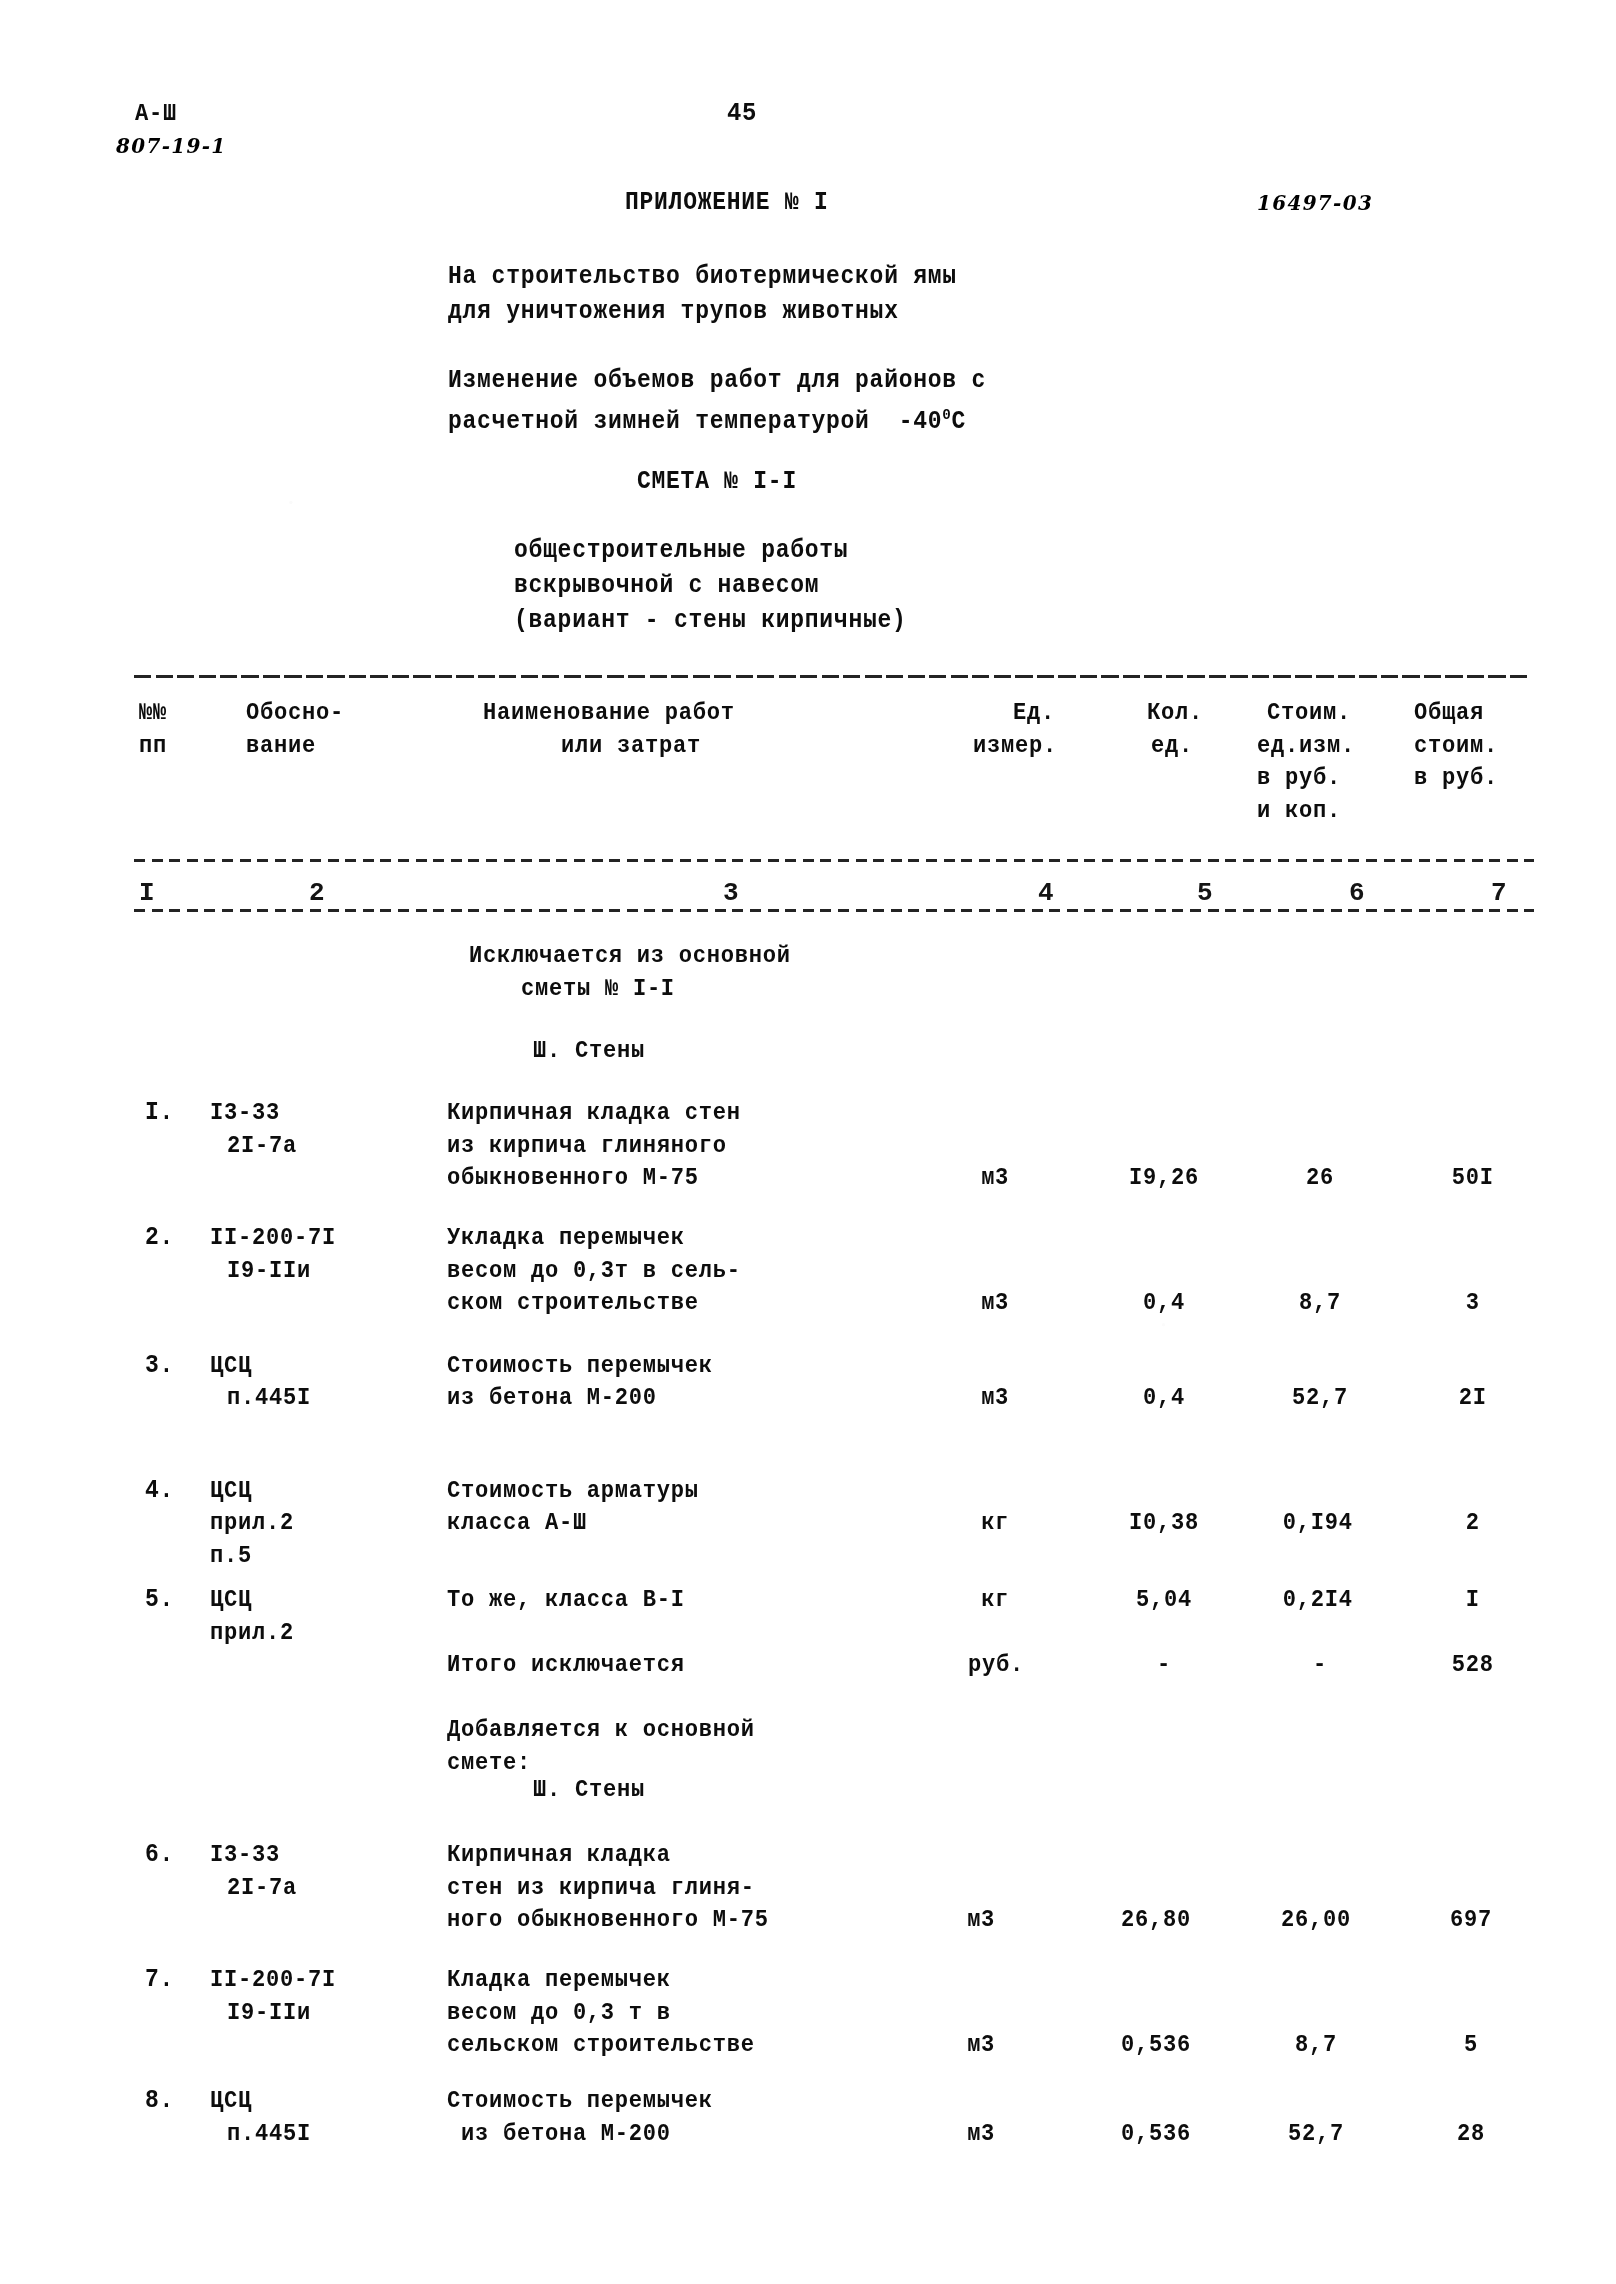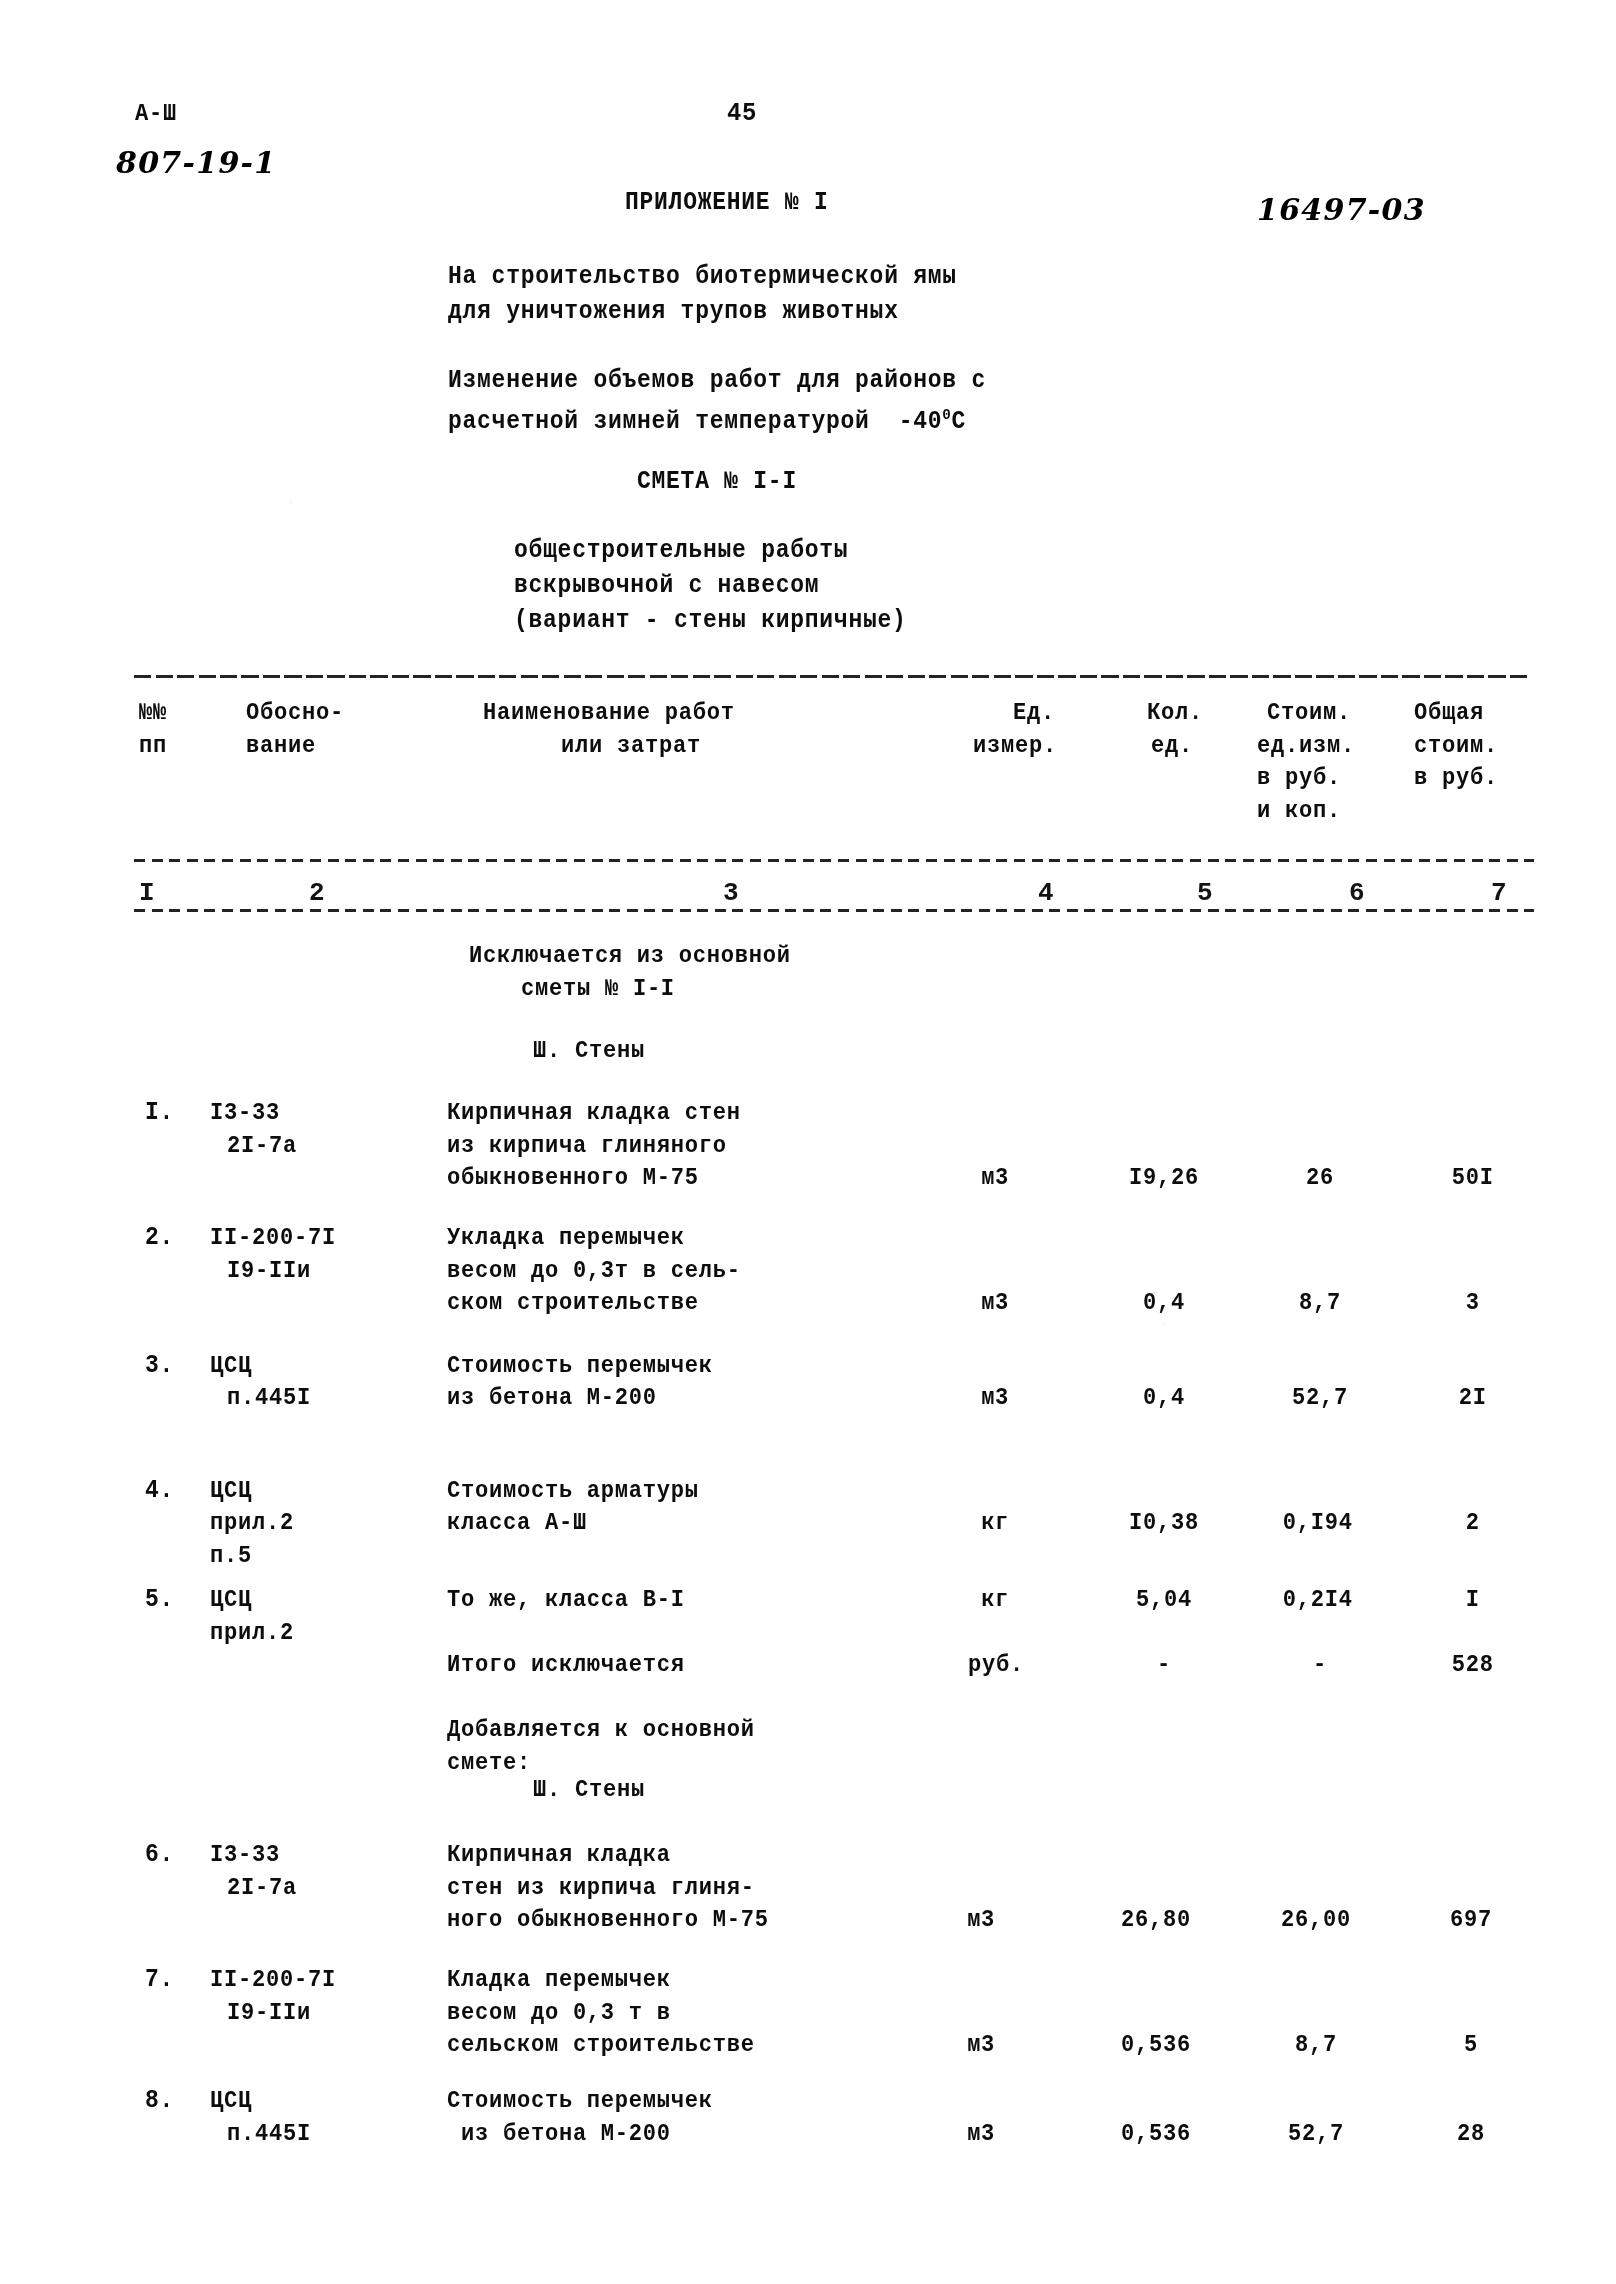--- a/index.html
+++ b/index.html
@@ -33,21 +33,21 @@
   .hand{
     font-family:"DejaVu Serif","Liberation Serif",serif;
     font-style:italic;
     font-weight:700;
     color:#000;
     letter-spacing:1.3px;
   }
 
   
   .s-stamp{font-size:24px;line-height:35px;}
-  .s-hand{font-size:30px;line-height:35px;margin-top:16px;}
+  .s-hand{font-size:20px;line-height:35px;}
   .s-page{font-size:26px;line-height:30px;}
   .s-head{font-size:25px;line-height:30px;}
   .s-title{font-size:25px;line-height:35px;}
   .s-body{font-size:24px;line-height:35px;}
   .s-num{font-size:25px;line-height:35px;}
   .s-colnum{font-size:26px;line-height:30px;}
 
   
   .rule{
     position:absolute;
@@ -70,21 +70,21 @@
 </head>
 <body>
 
 <div class="page">
 
   <div class="abs tw s-stamp" style="left:135px;top:96px;">А-Ш</div>
   <div class="abs hand s-hand" style="left:116px;top:129px;">807-19-1</div>
 
   <div class="abs tw s-page" style="left:727px;top:98px;">45</div>
 
-  <div class="abs hand s-hand" style="left:1257px;top:176px;text-align:right;">16497-03</div>
+  <div class="abs hand s-hand" style="left:1257px;top:186px;text-align:right;">16497-03</div>
 
   <div class="abs tw s-head" style="left:625px;top:188px;">ПРИЛОЖЕНИЕ № I</div>
 
   <div class="abs tw s-title" style="left:448px;top:259px;">На строительство биотермической ямы</div>
   <div class="abs tw s-title" style="left:448px;top:294px;">для уничтожения трупов животных</div>
 
   <div class="abs tw s-title" style="left:448px;top:363px;">Изменение объемов работ для районов с</div>
   <div class="abs tw s-title" style="left:448px;top:398px;"><span>расчетной зимней температурой  -40</span><sup class="deg">0</sup><span>С</span></div>
 
   <div class="abs tw s-title" style="left:637px;top:464px;">СМЕТА № I-I</div>

